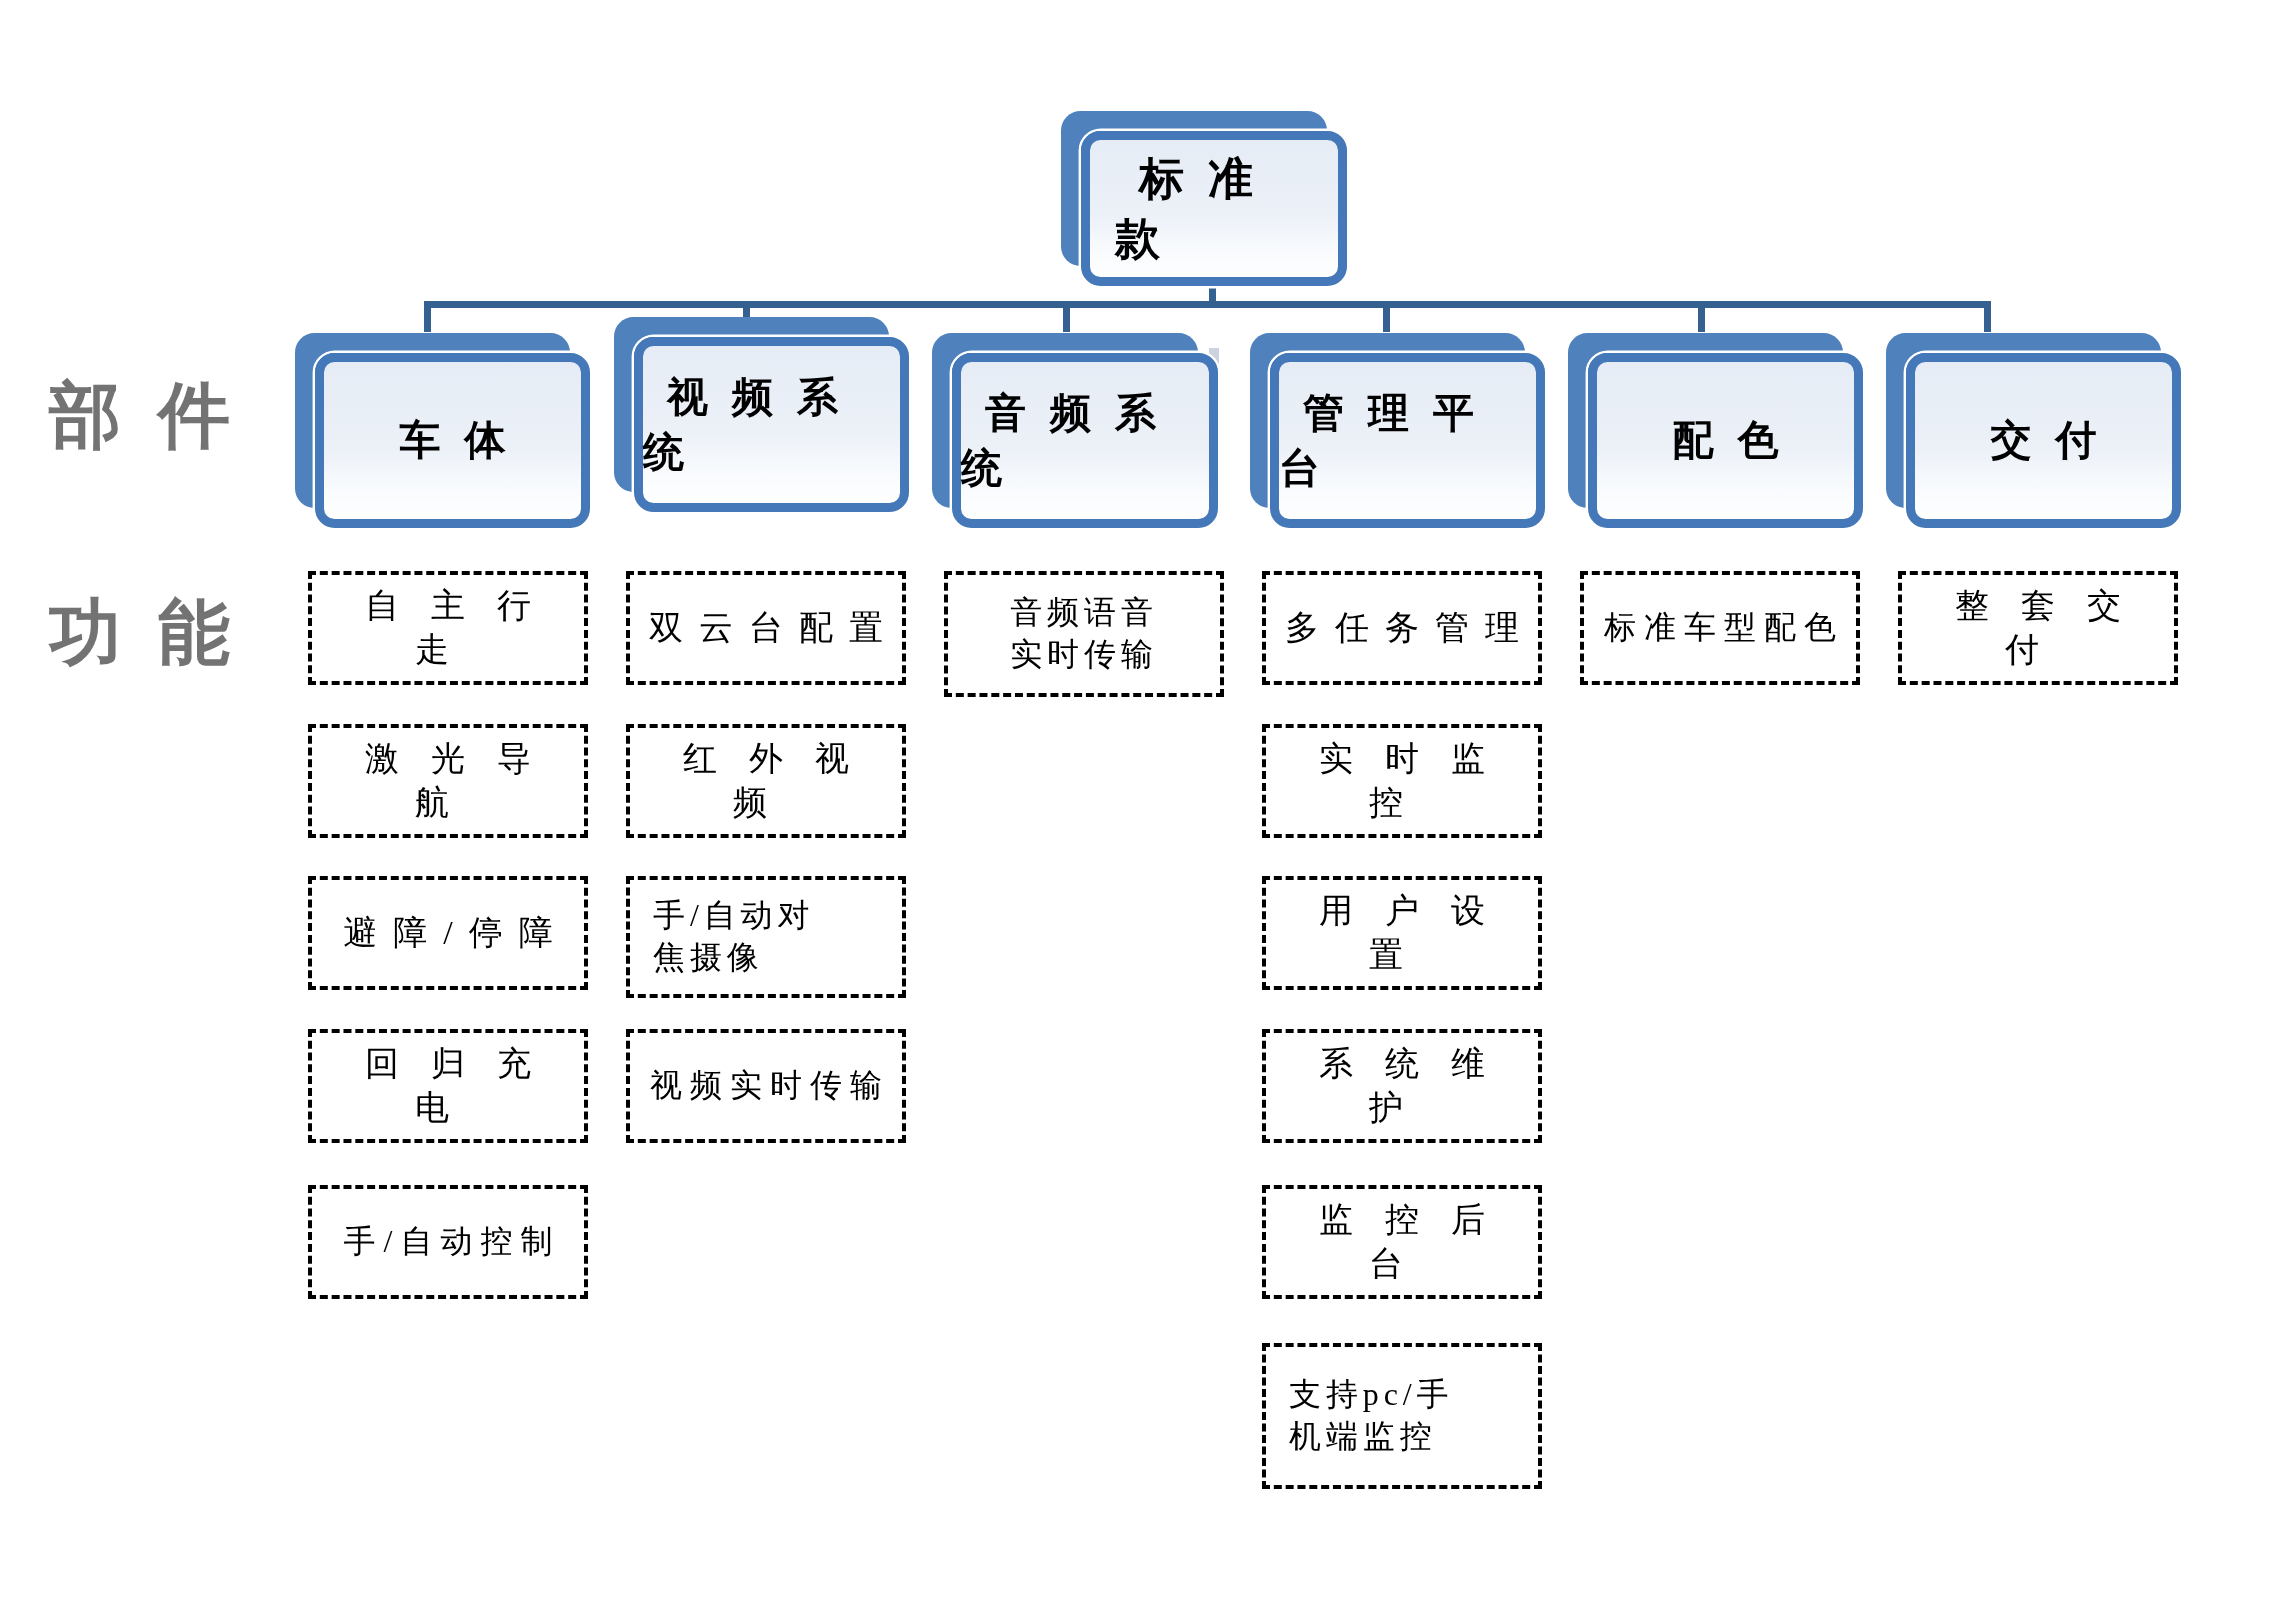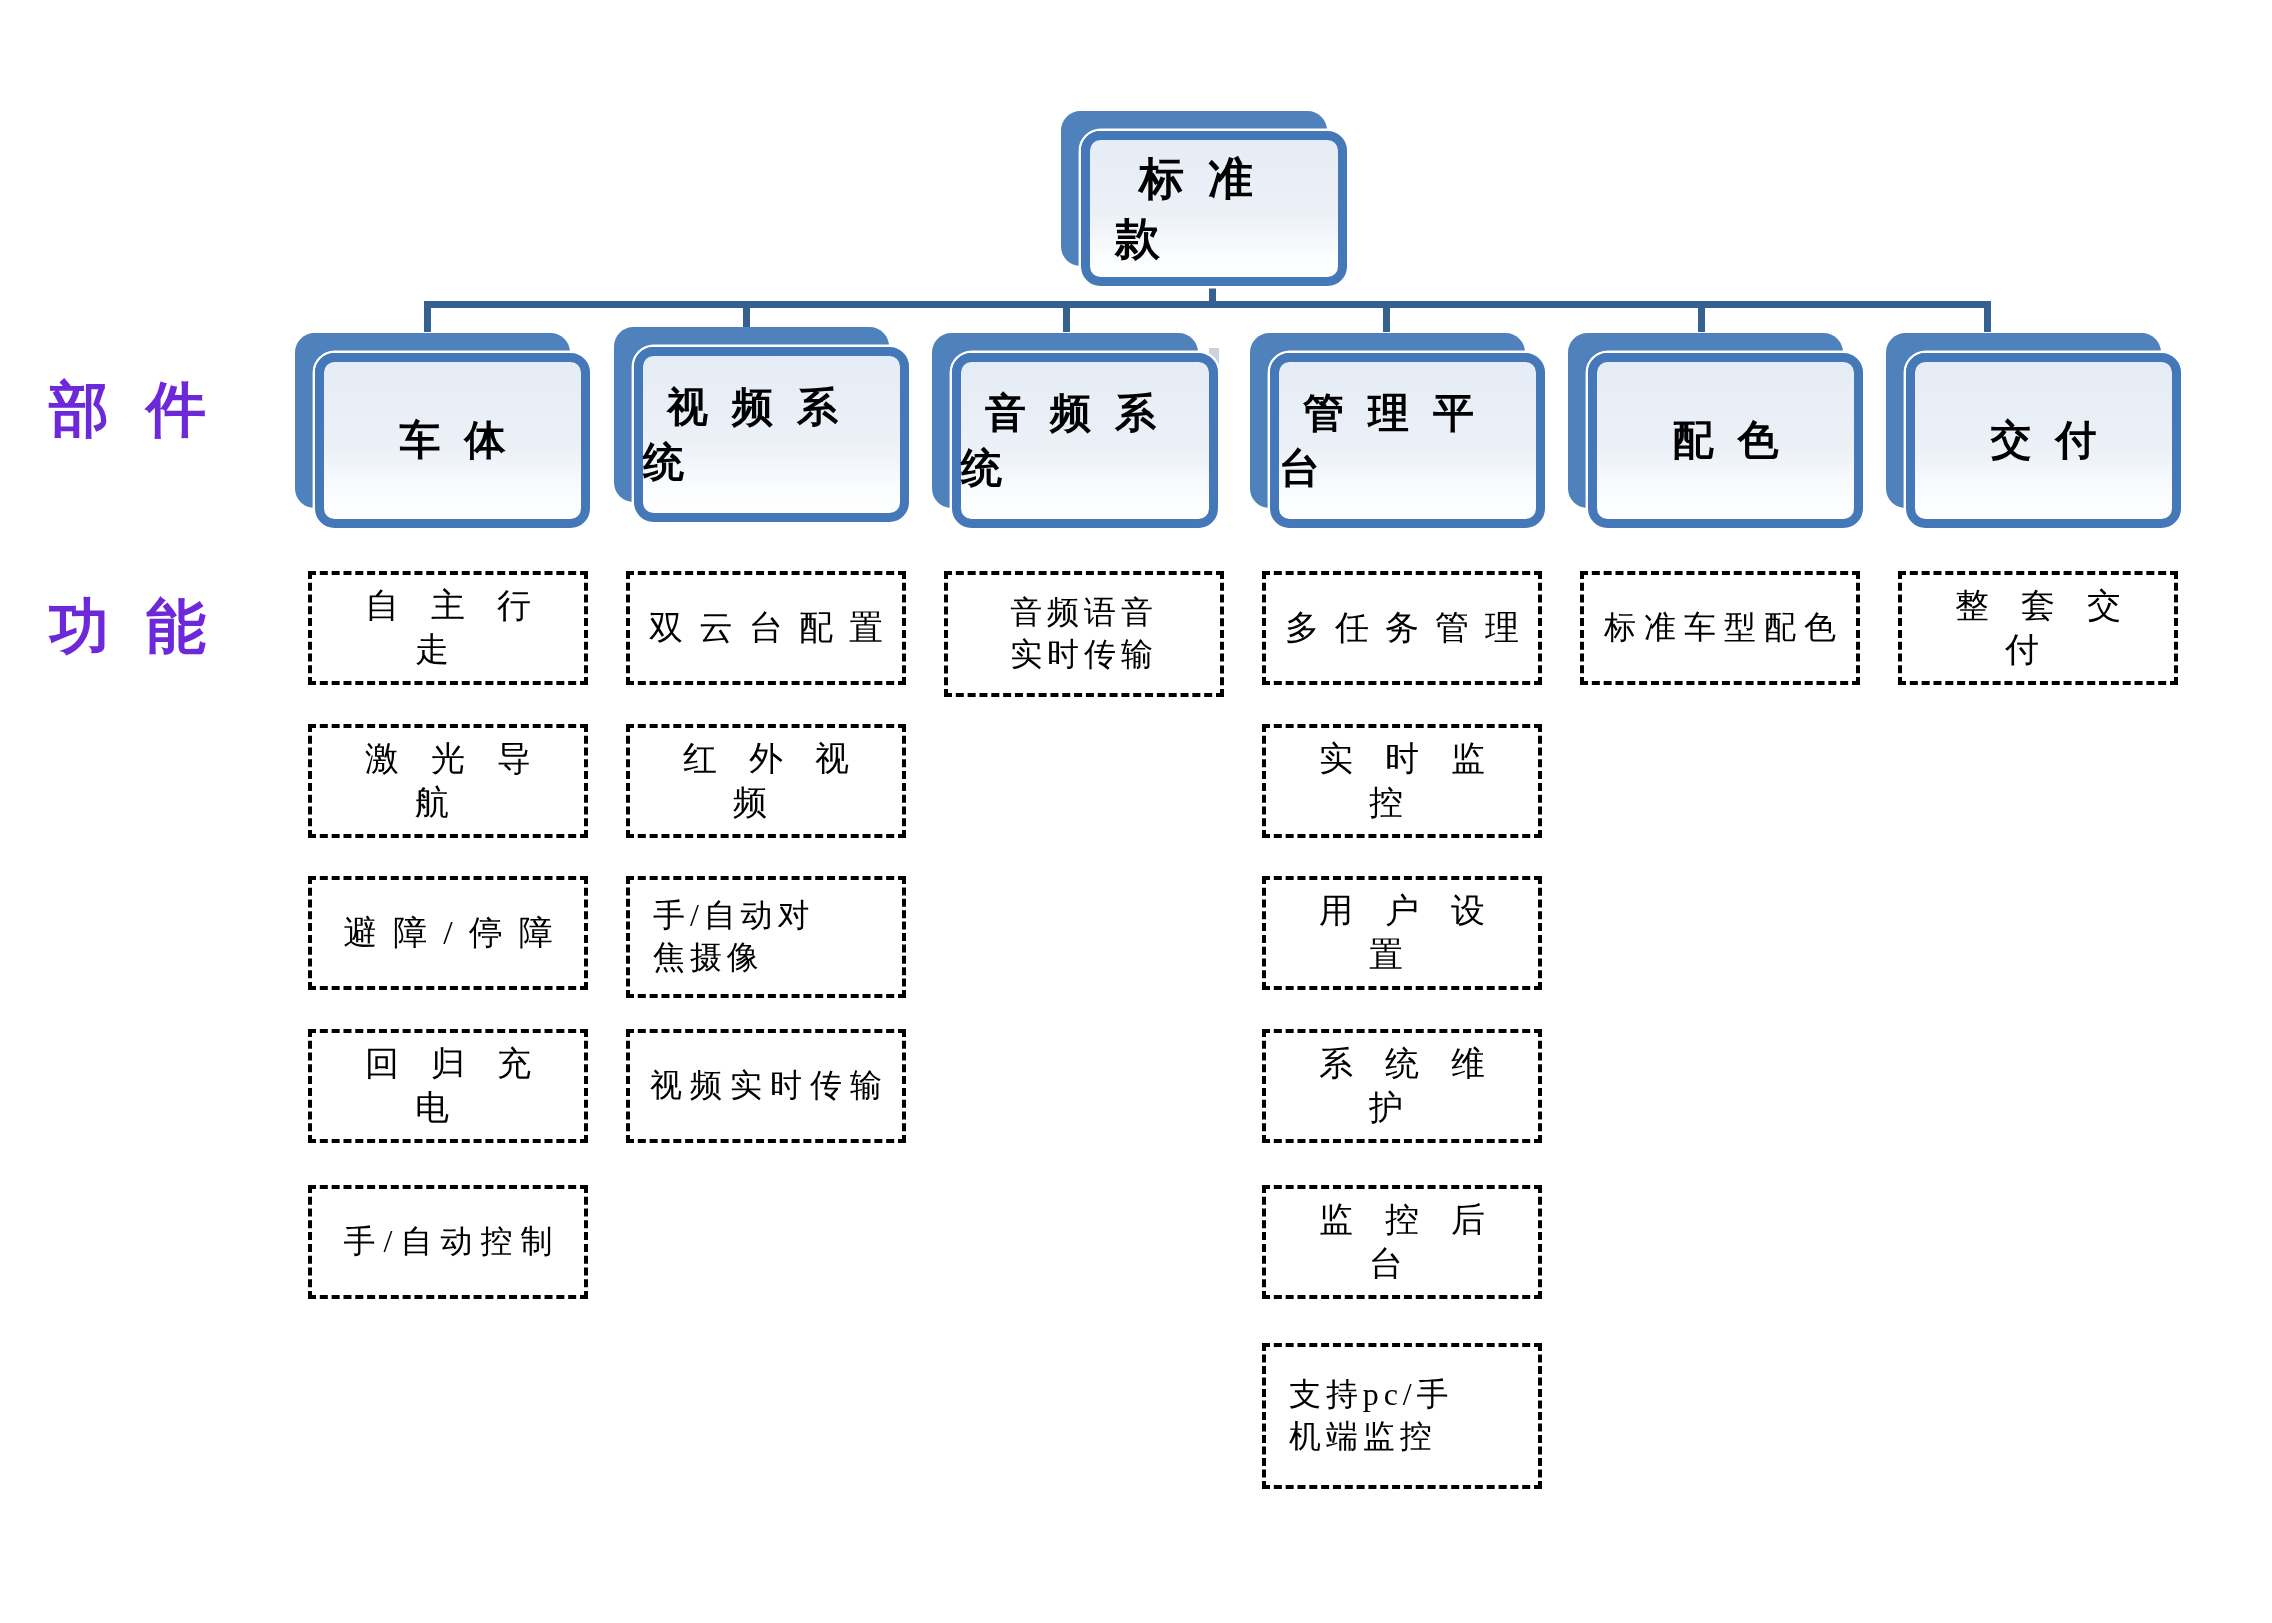--- a/index.html
+++ b/index.html
@@ -28,21 +28,21 @@
   .fbox{position:absolute;box-sizing:border-box;border:4px dashed #000;background:#ffffff;
         display:flex;align-items:center;justify-content:center;text-align:center;
         font-size:34px;line-height:1.3;white-space:pre-line;color:#000;}
   .sp40{letter-spacing:32px;text-indent:32px;}
   .sp20{letter-spacing:16px;text-indent:16px;}
   .sp12{font-size:32px;letter-spacing:8px;text-indent:8px;}
   .two{font-size:32px;letter-spacing:4.9px;}
   .left{justify-content:flex-start;text-align:left;padding-left:23px;}
 
   
-  .biglabel{position:absolute;font-size:60px;font-weight:bold;letter-spacing:37px;color:#6d28d9;line-height:1;}
+  .biglabel{position:absolute;font-size:72px;font-weight:bold;letter-spacing:37px;color:#737373;line-height:1;}
 </style>
 </head>
 <body>
 
 <div class="canvas">
 
   <div class="line" style="left:1209px;top:282px;width:7.3px;height:23px"></div>
   <div class="line" style="left:424px;top:301px;width:1566px;height:7.3px"></div>
   <div class="line" style="left:424px;top:301px;width:7.3px;height:31px"></div>
   <div class="line" style="left:743px;top:301px;width:7.3px;height:31px"></div>
@@ -61,21 +61,21 @@
 
   <div class="biglabel" style="left:49px;top:380px">部件</div>
   <div class="biglabel" style="left:49px;top:597px">功能</div>
 
   <div class="dbox" style="left:295px;top:333px;width:295px;height:195px">
     <div class="shadow"></div>
     <div class="front node-font">
         <span>车体</span>
       </div>
   </div>
-  <div class="dbox" style="left:614px;top:327px;width:295px;height:195px">
+  <div class="dbox" style="left:614px;top:317px;width:295px;height:195px">
     <div class="shadow"></div>
     <div class="front node-font">
         <span>视频系统</span>
       </div>
   </div>
   <div class="dbox" style="left:932px;top:333px;width:286px;height:195px">
     <div class="shadow"></div>
     <div class="front node-font">
         <span>音频系统</span>
       </div>

